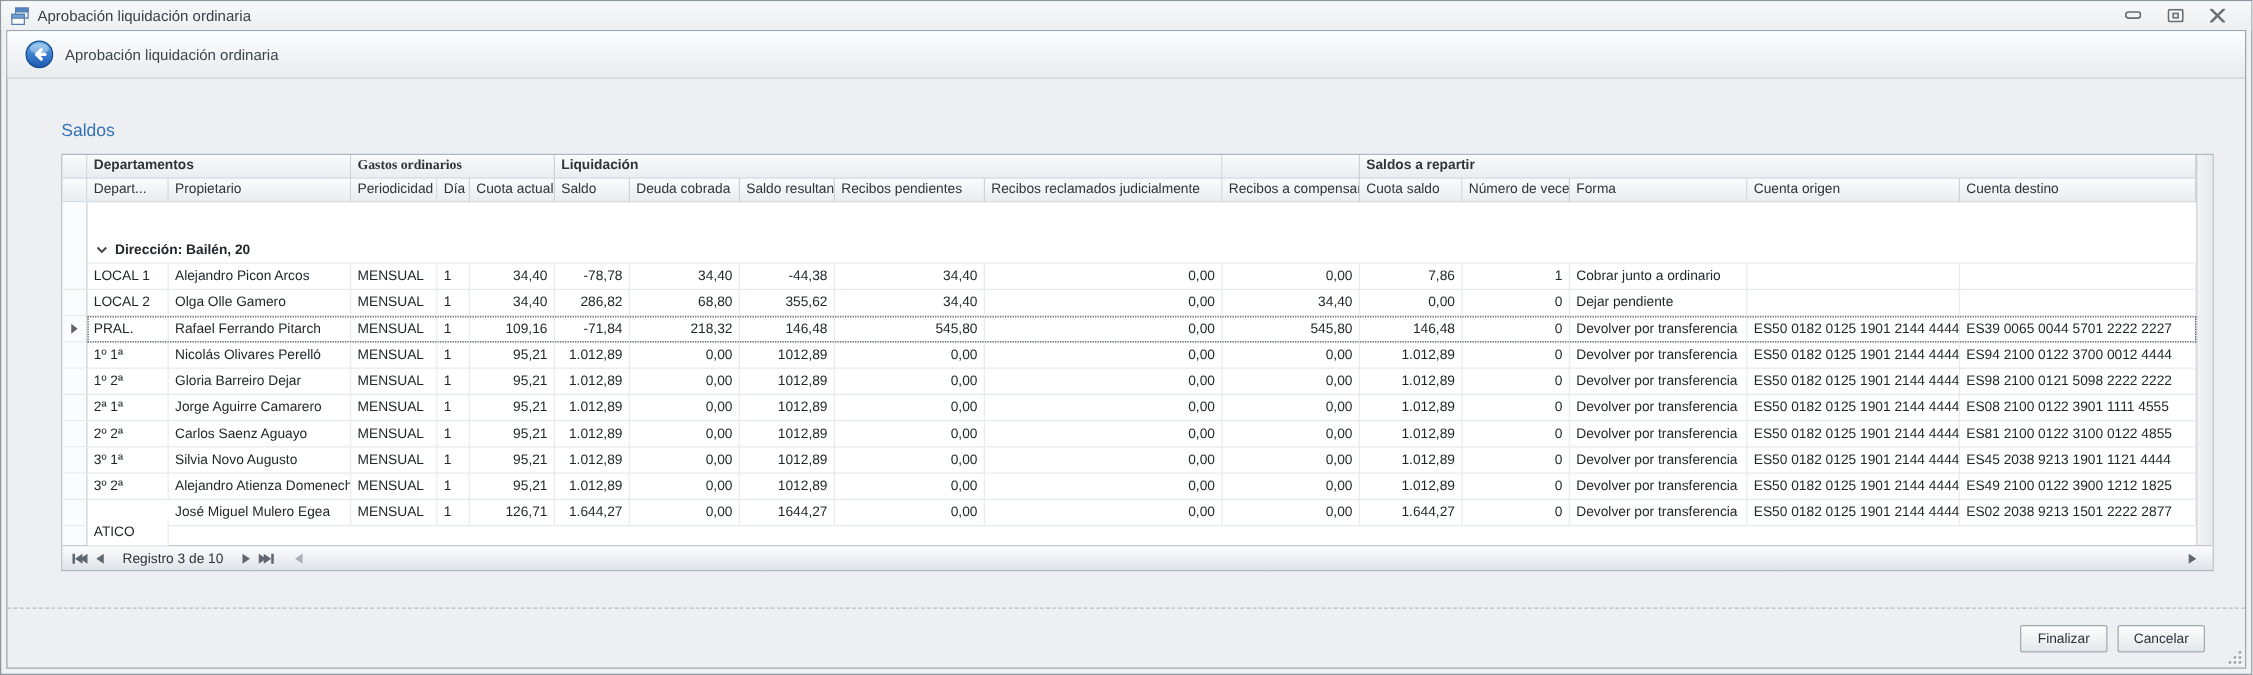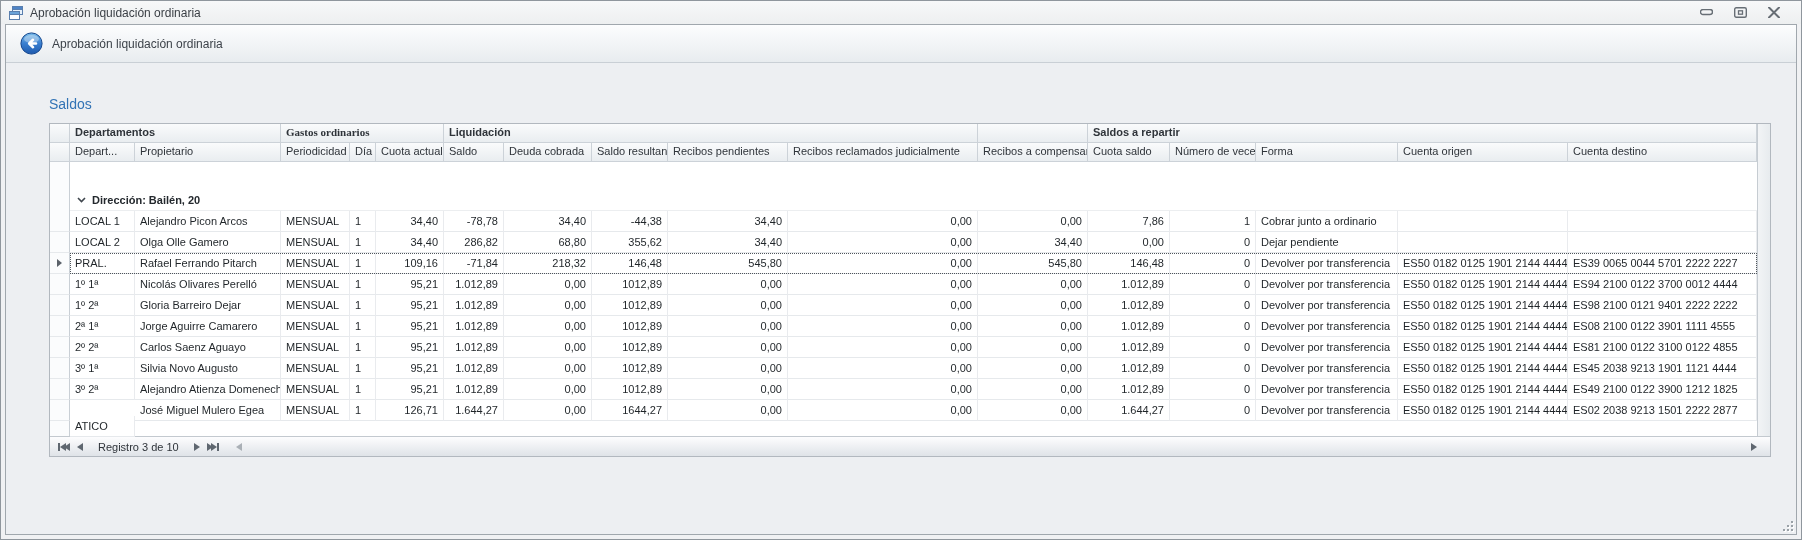--- a/index.html
+++ b/index.html
@@ -256,21 +256,21 @@
                     <div class="cell num" style="flex: 0 0 60px; width: 60px;">1.012,89</div>
                     <div class="cell num" style="flex: 0 0 88px; width: 88px;">0,00</div>
                     <div class="cell num" style="flex: 0 0 76px; width: 76px;">1012,89</div>
                     <div class="cell num" style="flex: 0 0 120px; width: 120px;">0,00</div>
                     <div class="cell num" style="flex: 0 0 190px; width: 190px;">0,00</div>
                     <div class="cell num" style="flex: 0 0 110px; width: 110px;">0,00</div>
                     <div class="cell num" style="flex: 0 0 82px; width: 82px;">1.012,89</div>
                     <div class="cell num" style="flex: 0 0 86px; width: 86px;">0</div>
                     <div class="cell" style="flex: 0 0 142px; width: 142px;">Devolver por transferencia</div>
                     <div class="cell" style="flex: 0 0 170px; width: 170px;">ES50 0182 0125 1901 2144 4444</div>
-                    <div class="cell" style="flex: 0 0 189px; width: 189px;">ES98 2100 0121 9401 2222 2222</div>
+                    <div class="cell" style="flex: 0 0 189px; width: 189px;">ES98 2100 0121 5098 2222 2222</div>
                   </div>
                 </div>
                 <div class="brow rowline row">
                   <div class="ind"></div>
                   <div class="cells">
                     <div class="cell" style="flex: 0 0 65px; width: 65px;">2ª 1ª</div>
                     <div class="cell" style="flex: 0 0 146px; width: 146px;">Jorge Aguirre Camarero</div>
                     <div class="cell" style="flex: 0 0 69px; width: 69px;">MENSUAL</div>
                     <div class="cell" style="flex: 0 0 26px; width: 26px;">1</div>
                     <div class="cell num" style="flex: 0 0 68px; width: 68px;">95,21</div>
@@ -400,20 +400,24 @@
           <span class="navbtn dim" style="margin-left:10px">
               <span class="tri-l"></span>
             </span>
           <span class="nav-spacer"></span>
           <span class="navbtn" style="margin-right:2px">
               <span class="tri-r"></span>
             </span>
         </div>
       </div>
 
+      <div class="footer">
+        <button class="btn">Finalizar</button>
+        <button class="btn">Cancelar</button>
+      </div>
     </div>
 
     <div class="grip">
       <i style="right:0;bottom:0"></i>
         <i style="right:4px;bottom:0"></i>
         <i style="right:8px;bottom:0"></i>
       <i style="right:0;bottom:4px"></i>
         <i style="right:4px;bottom:4px"></i>
       <i style="right:0;bottom:8px"></i>
     </div>

